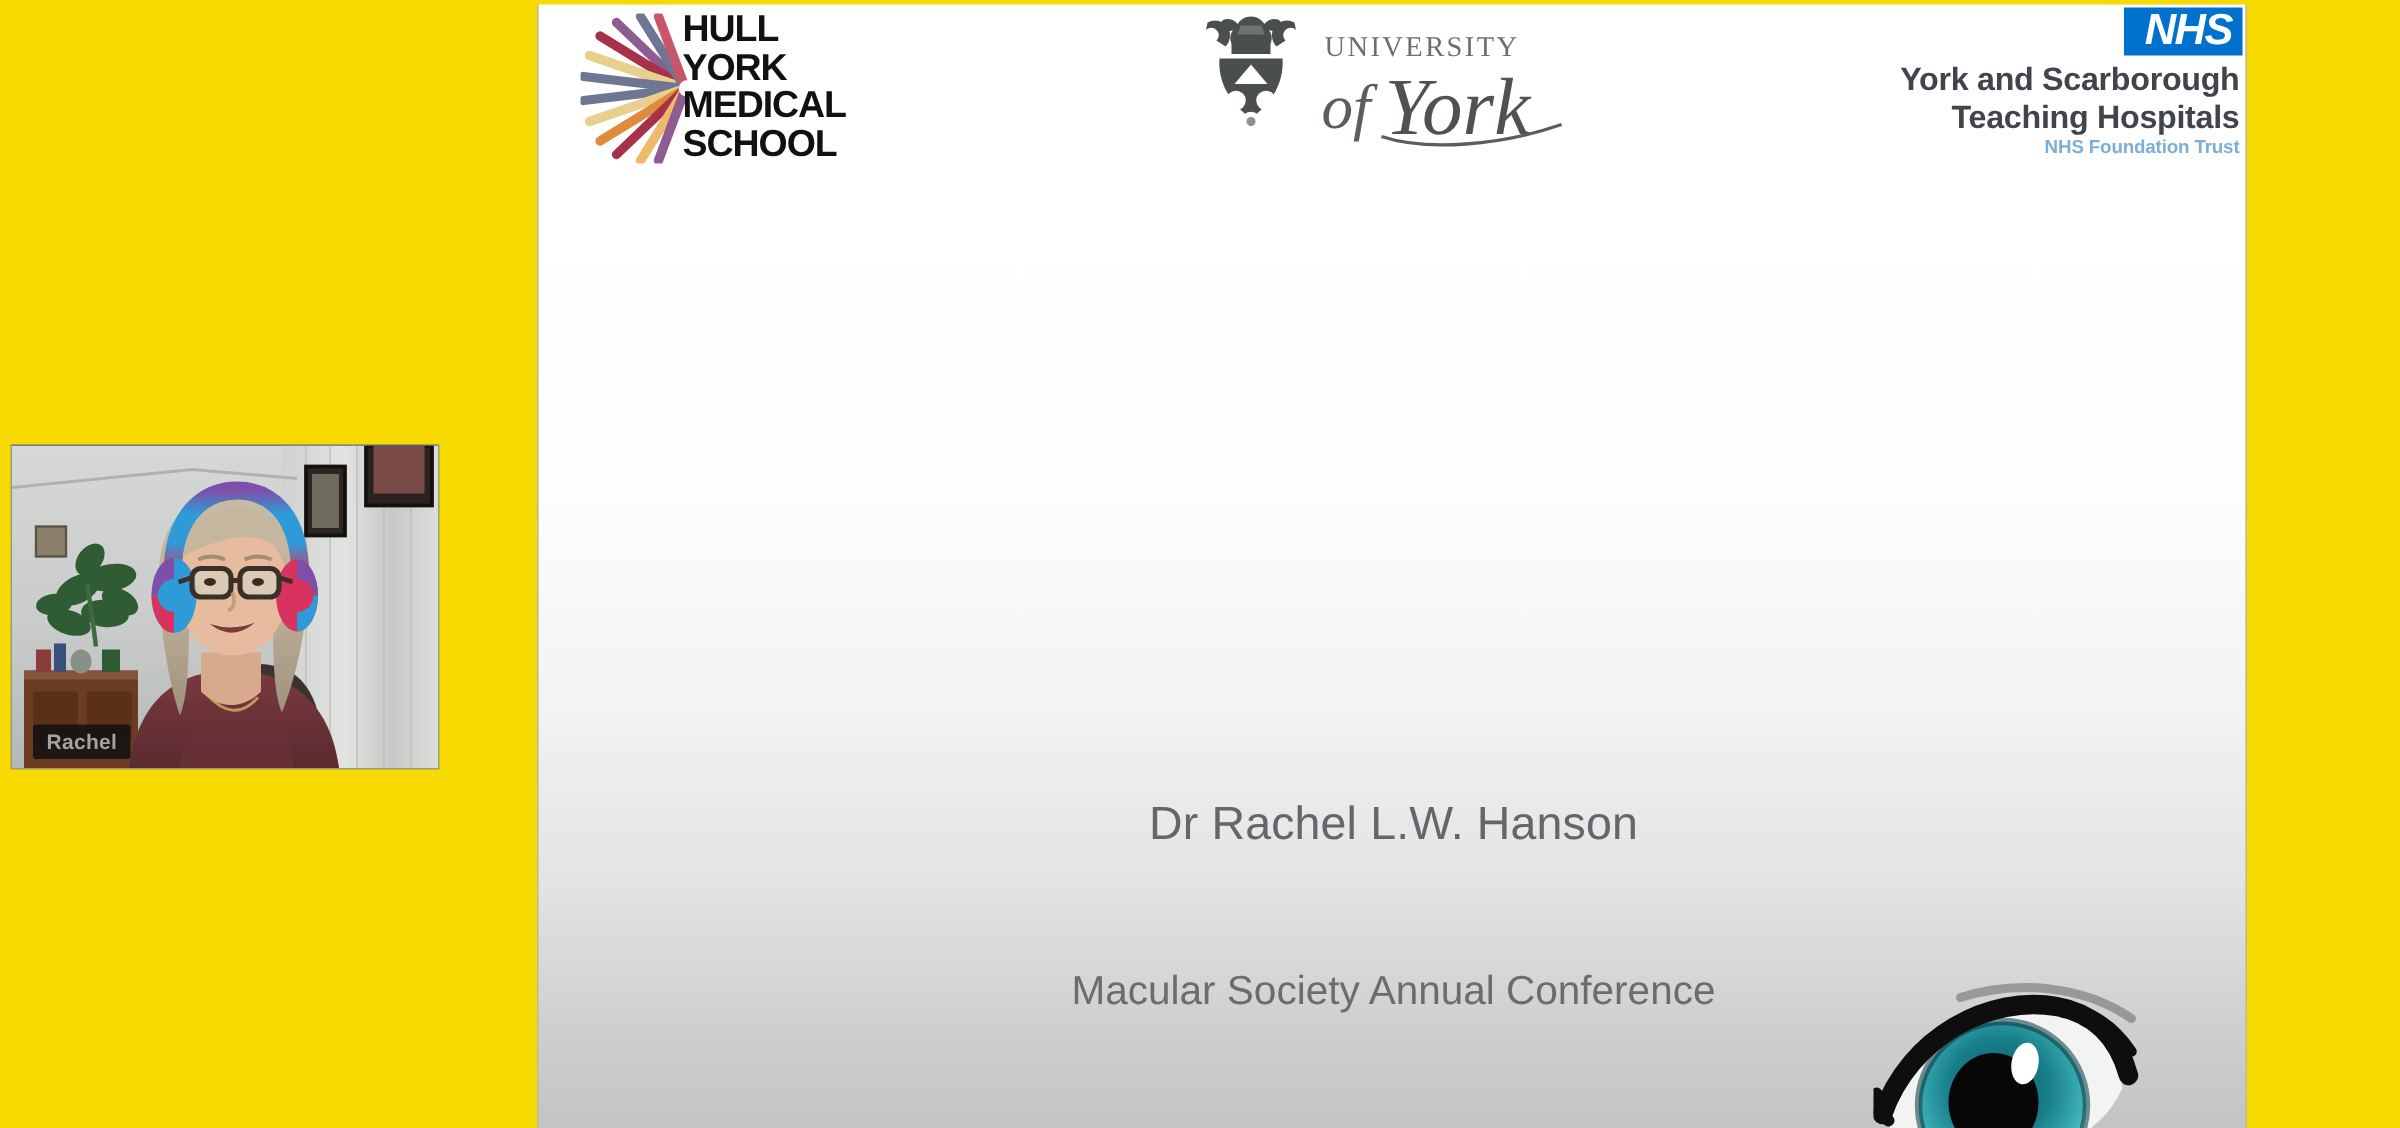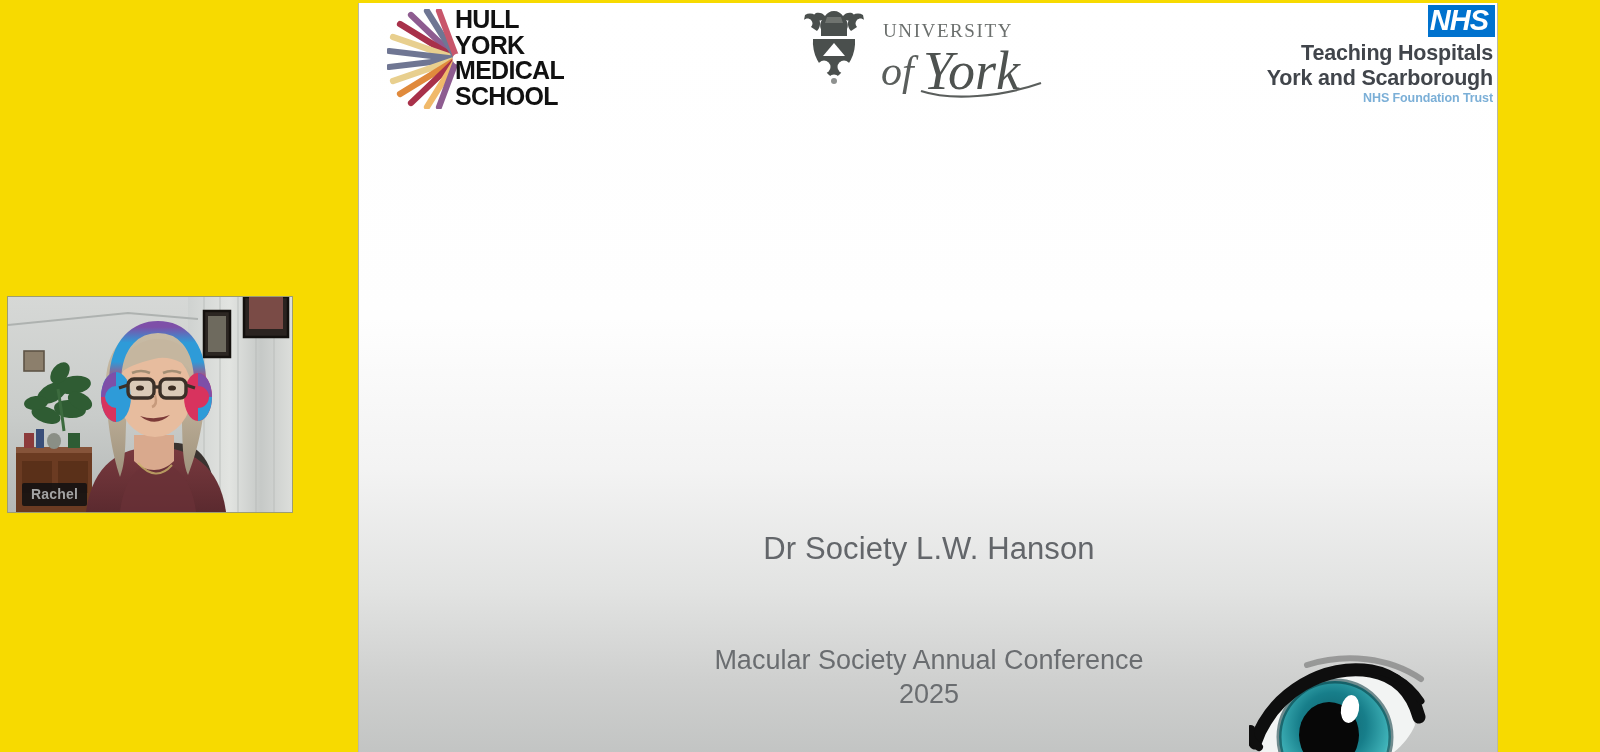--- a/index.html
+++ b/index.html
@@ -45,21 +45,21 @@
   #york-crest { position:absolute; left:0; top:0; width:86px; height:104px; }
   #york-word { position:absolute; left:90px; top:12px; width:168px; height:82px; }
 
   
   #nhs-logo { position:absolute; right:2px; top:0; width:272px; height:112px; }
   #nhs-box {
     position:absolute; right:0; top:2px;
     background:#0072CE; color:#fff;
     font-family:"Liberation Sans", sans-serif;
     font-weight:bold; font-style:italic; font-size:29px;
-    letter-spacing:-1px; padding:1px 7px 3px 2px;
+    letter-spacing:-1px; padding:1px 7px 3px 14px;
     line-height:28px;
   }
   #nhs-trust-name {
     position:absolute; right:2px; top:38px; text-align:right;
     font-family:"Liberation Sans", sans-serif;
     font-weight:bold; font-size:21.5px; line-height:25px;
     color:#41454B; letter-spacing:-0.2px;
   }
   #nhs-trust-sub {
     position:absolute; right:2px; top:88px; text-align:center;
@@ -172,33 +172,32 @@
           <text x="2" y="20" font-family="Liberation Serif, serif" font-size="19" letter-spacing="1.6" fill="#6B6F6D">UNIVERSITY</text>
           <text x="0" y="68" font-family="Liberation Serif, serif" font-size="42" font-style="italic" fill="#5A5E5C">of</text>
           <text x="42" y="72" font-family="Liberation Serif, serif" font-size="54" font-style="italic" fill="#4E5250">York</text>
           <path d="M40 74 C70 84 120 80 160 66" stroke="#5A5E5C" stroke-width="2.2" fill="none"></path>
         </svg>
       </div>
 
       <div id="nhs-logo">
         <div id="nhs-box">NHS</div>
         <div id="nhs-trust-name">
+          <div>York and Scarborough</div>
           <div>Teaching Hospitals</div>
-          <div>York and Scarborough</div>
         </div>
         <div id="nhs-trust-sub">NHS Foundation Trust</div>
       </div>
     </div>
 
 
-    <div id="slide-presenter">Dr Society L.W. Hanson</div>
+    <div id="slide-presenter">Dr Rachel L.W. Hanson</div>
 
     <div id="slide-event">
       <div>Macular Society Annual Conference</div>
-      <div>2025</div>
     </div>
 
     <svg id="slide-eye" viewBox="0 0 180 120">
       <defs>
         <radialGradient id="irisGrad" cx="48%" cy="40%" r="62%">
           <radialGradient></radialGradient>
           <stop offset="0%" stop-color="#0D5C66"></stop>
           <stop offset="48%" stop-color="#177E8A"></stop>
           <stop offset="82%" stop-color="#3FB2B8"></stop>
           <stop offset="100%" stop-color="#9FD8D6"></stop>

